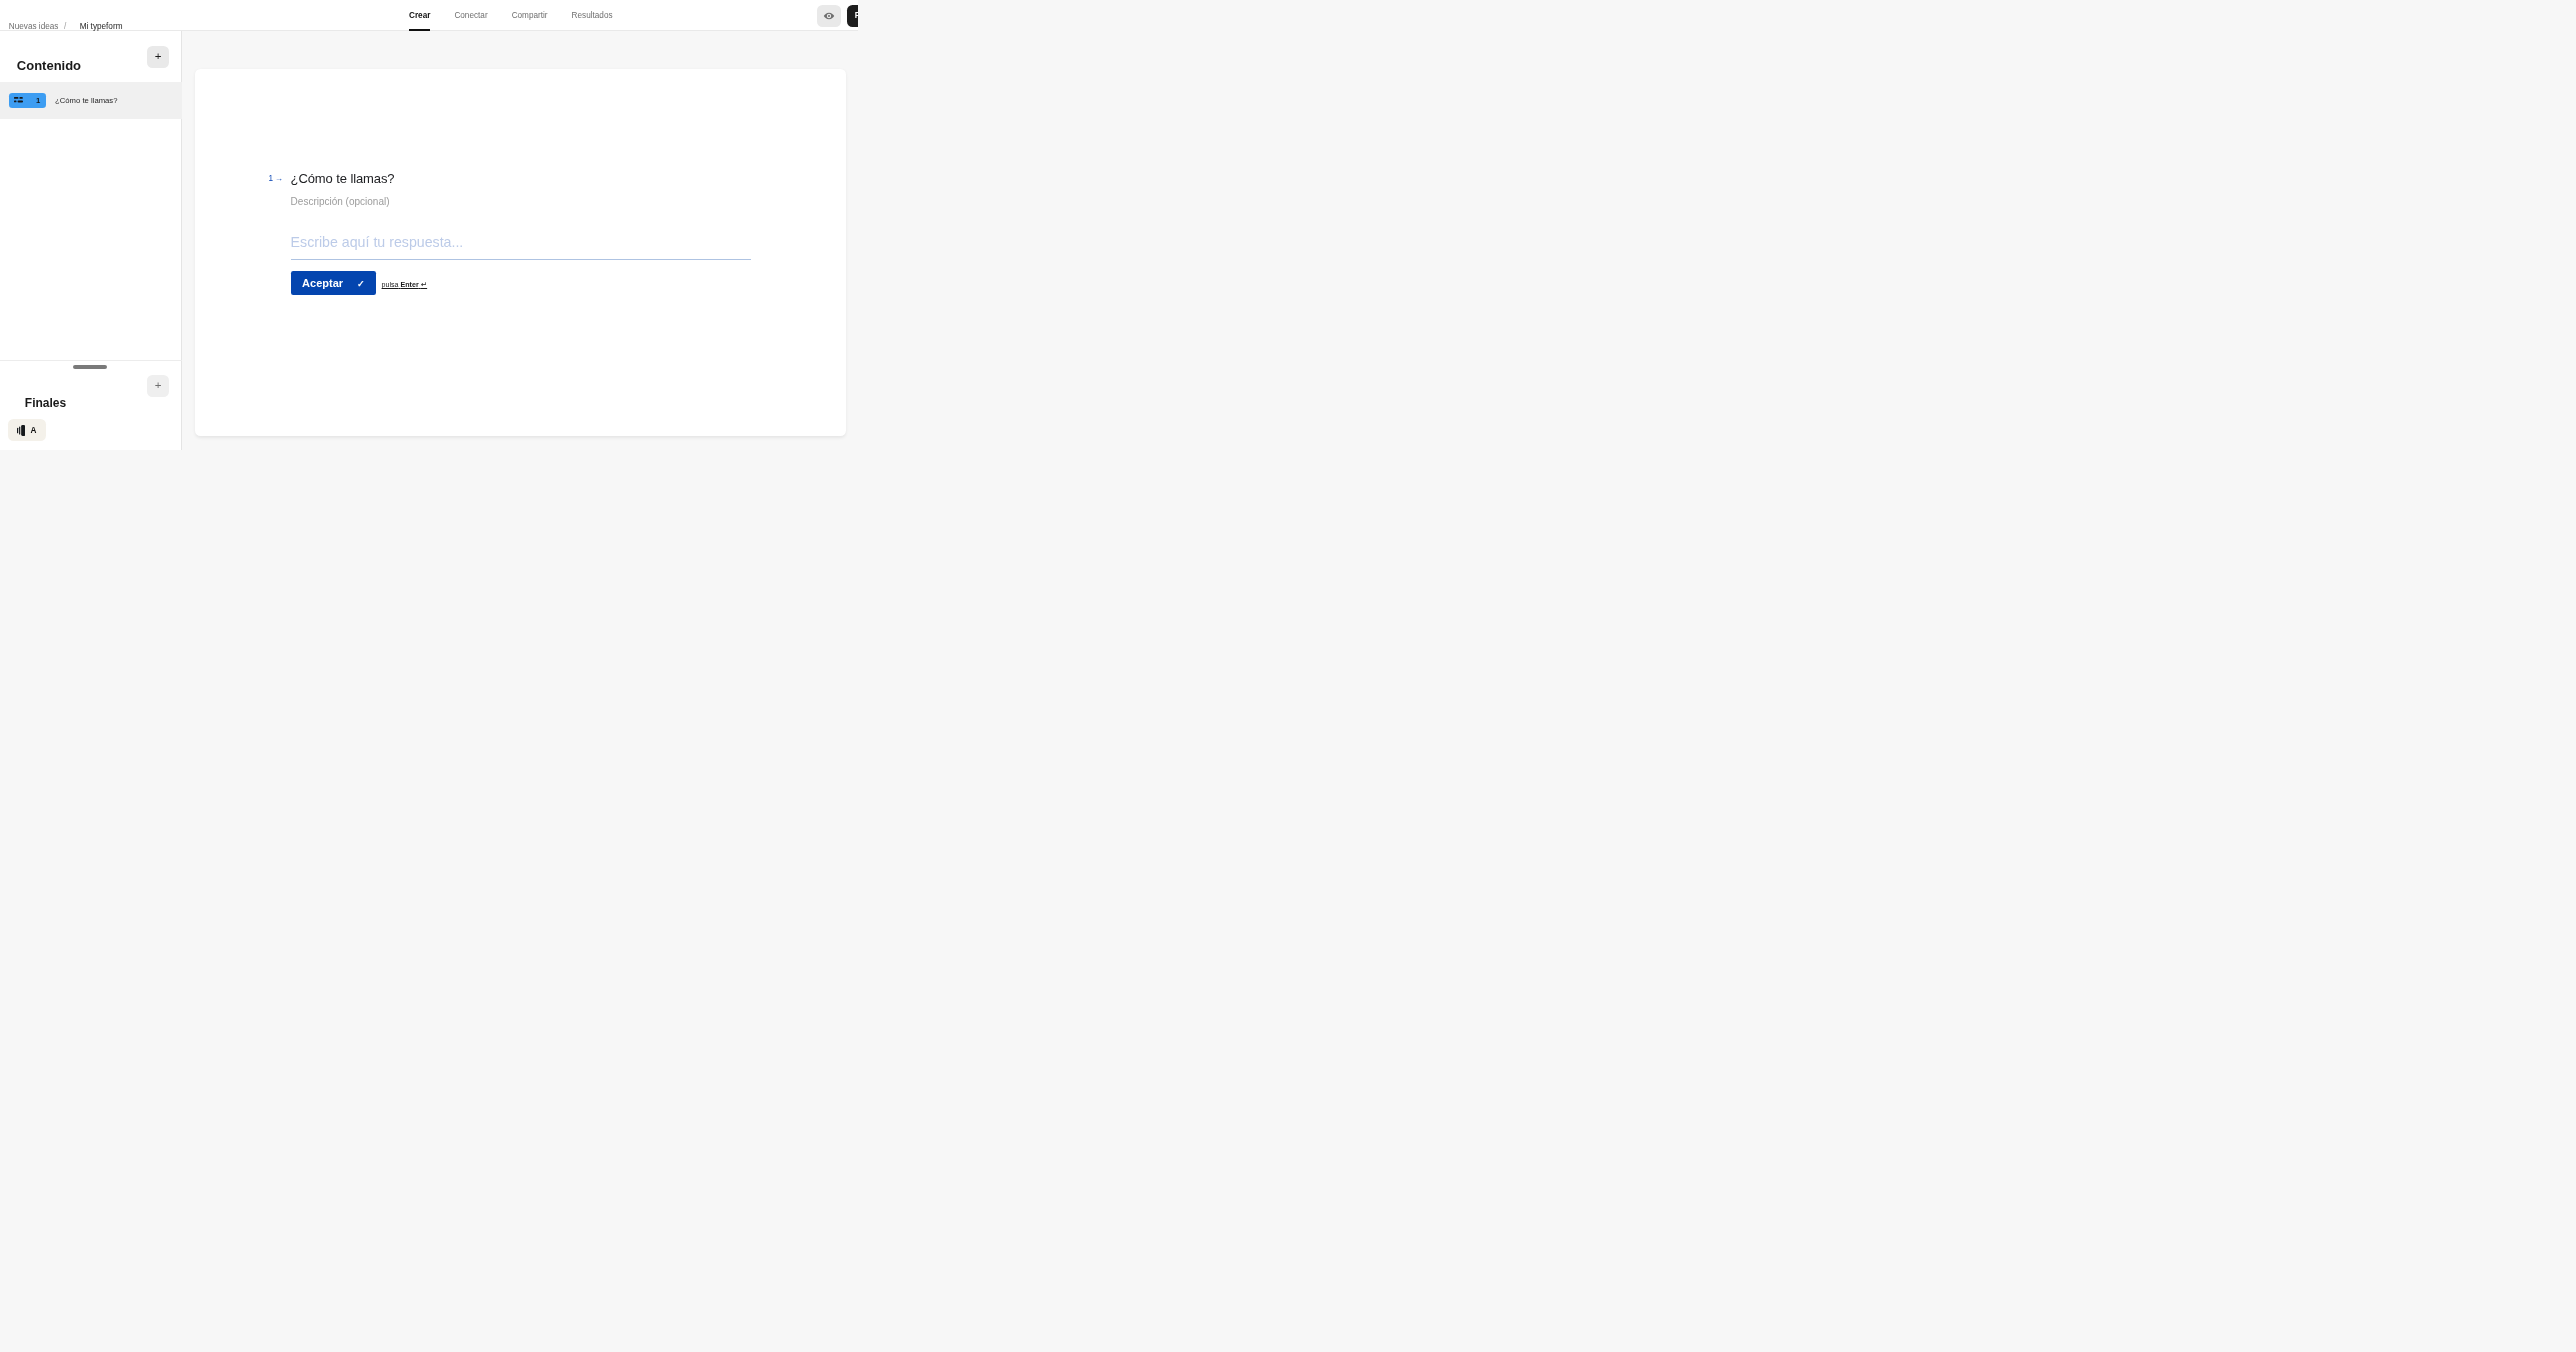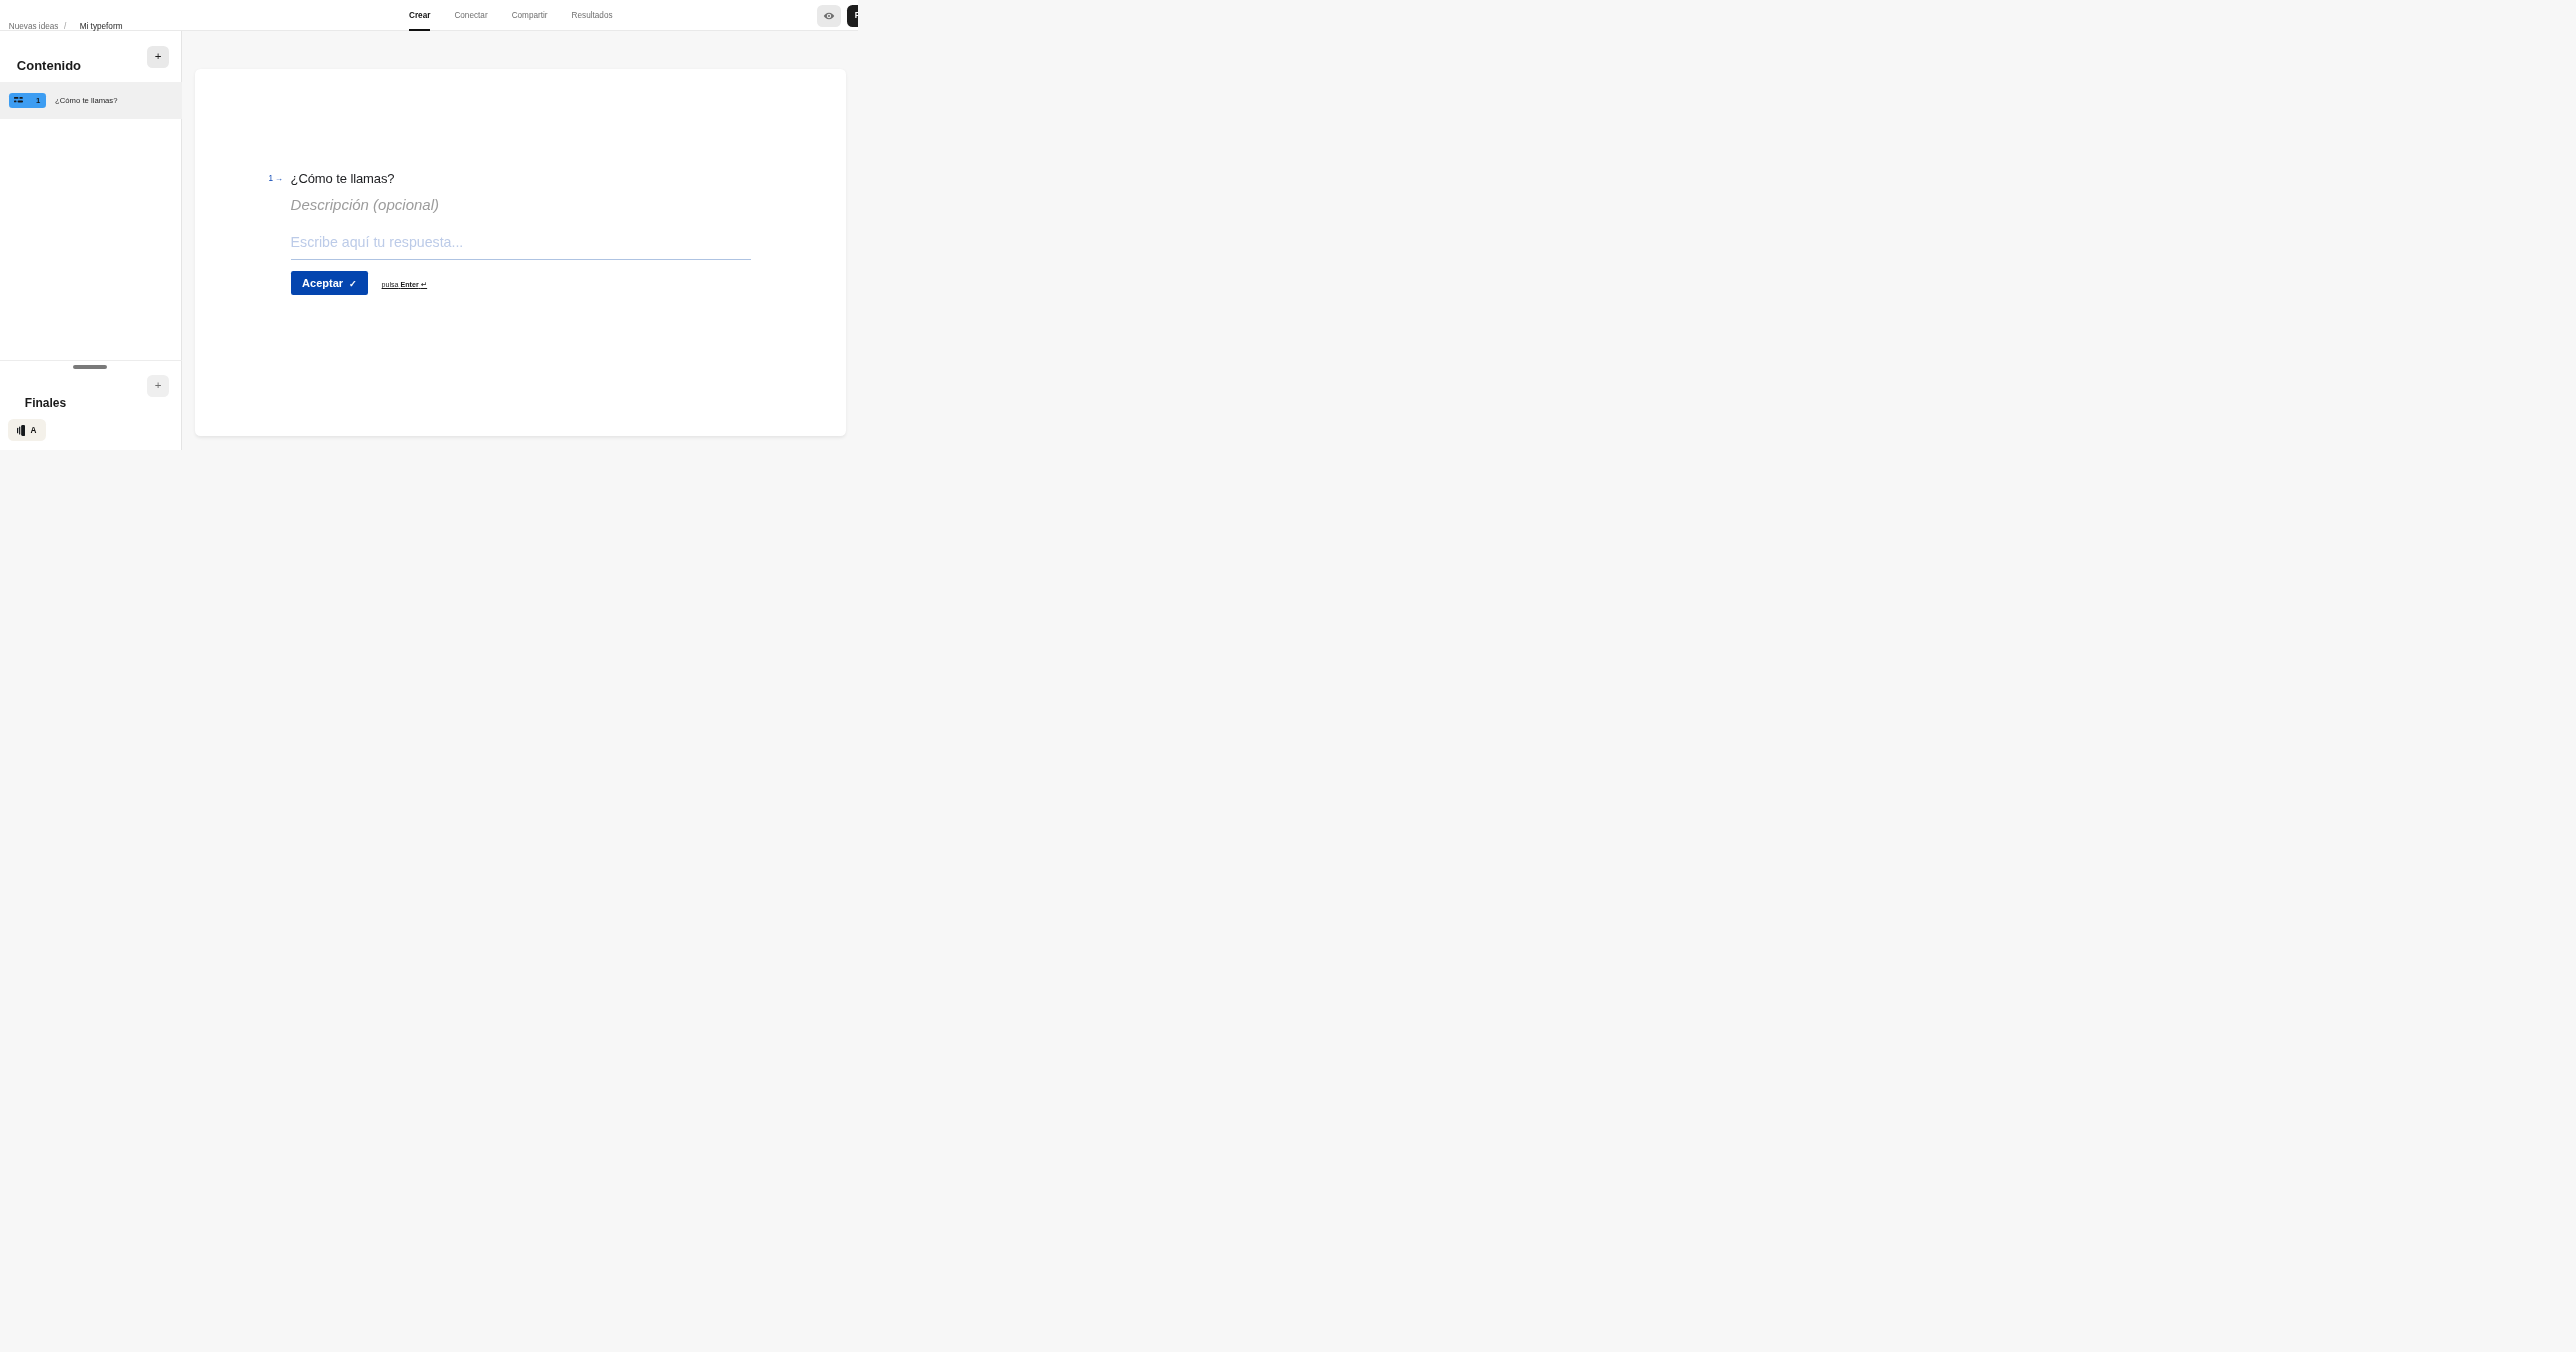--- a/index.html
+++ b/index.html
@@ -69,30 +69,30 @@
   
   .main { position:absolute; left:182px; top:31px; right:0; bottom:0; background:#F7F7F7; }
   .card { position:absolute; left:12.6px; top:38px; width:651px; height:367px;
           background:#FFFFFF; border-radius:5.5px;
           box-shadow:0 1.1px 3.3px rgba(0,0,0,0.07); }
   .q-no { position:absolute; left:74px; top:105px; font-size:8.2px; font-weight:500;
           color:#0D47B5; display:flex; gap:1.6px; }
   .q-arrow { font-weight:700; }
   .q-title { position:absolute; left:96px; top:102px; margin:0; font-size:13px;
              font-weight:400; color:#202124; letter-spacing:-0.1px; cursor:text; }
-  .q-desc { position:absolute; left:96px; top:127px; font-size:15px; font-style:italic;
+  .q-desc { position:absolute; left:96px; top:127px; font-size:10px; 
             color:#9C9C9C; cursor:text; }
   .answer-ph { position:absolute; left:96px; top:165px; font-size:14.2px;
                color:#BCCBE8; cursor:text; }
   .answer-line { position:absolute; left:96px; top:190px; width:460px; height:1.1px;
                  background:#AEC3E2; }
   .submit-btn { position:absolute; left:96px; top:202px; height:24px; padding:0 11.5px;
                 border:none; border-radius:2.2px; background:#0445AF; color:#FFFFFF;
                 font-size:11px; font-weight:700; display:flex; align-items:center;
-                gap:6px; cursor:pointer; }
+                gap:14px; cursor:pointer; }
   .submit-check { font-size:9.3px; font-weight:700; }
   .hint { position:absolute; left:187px; top:211px; font-size:7.1px; color:#1A1A1A;
           white-space:nowrap;text-decoration:underline; }
   .hint b { font-weight:700; }
   .hint-symbol { font-size:7.7px; }
 </style>
 </head>
 <body>
 
 <header class="topbar">

